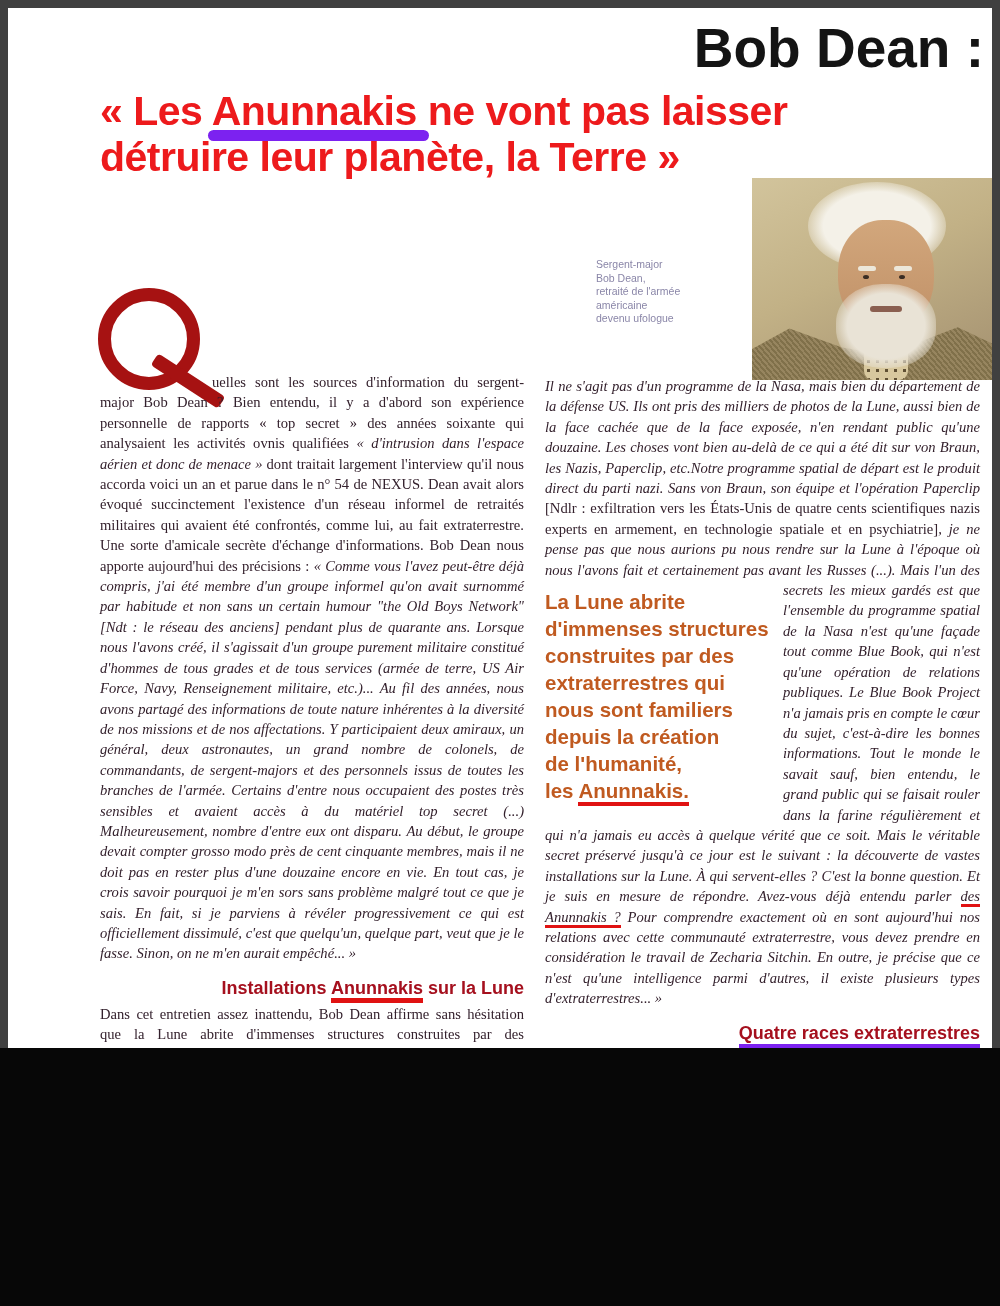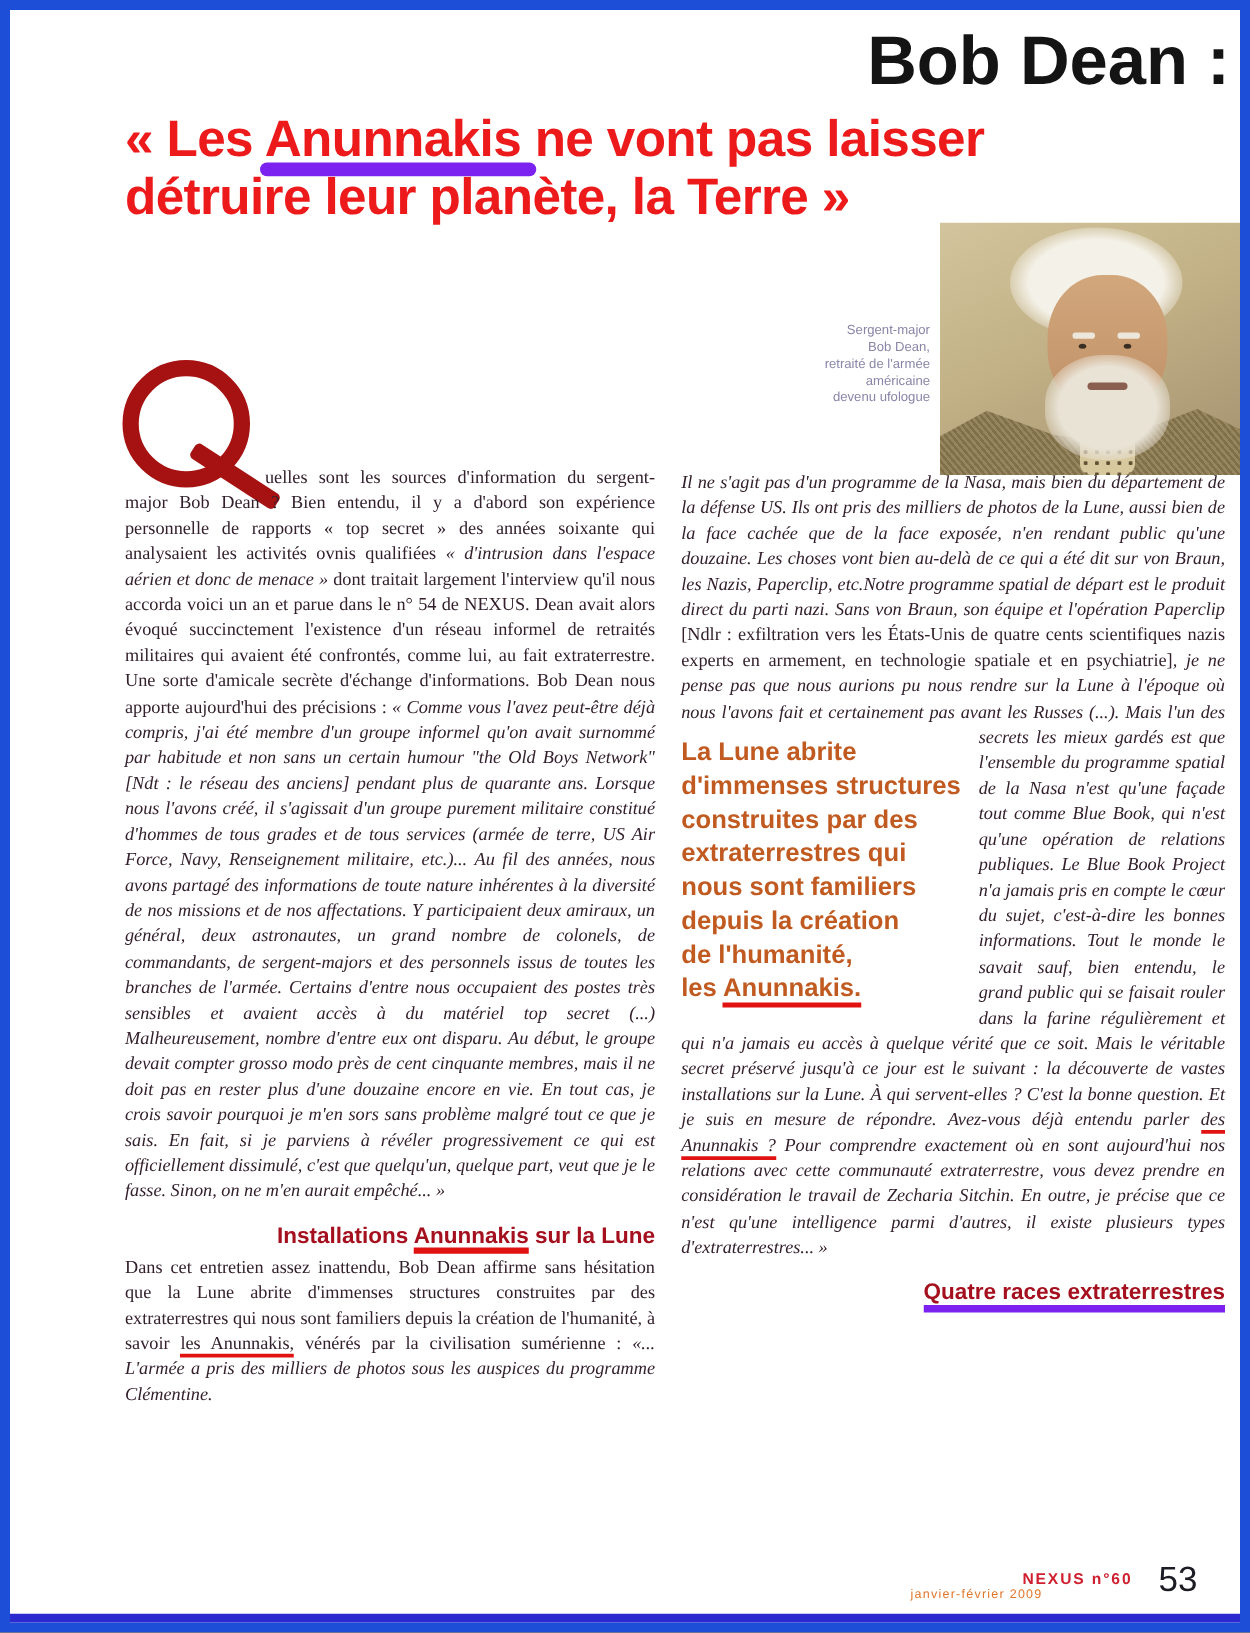--- a/index.html
+++ b/index.html
@@ -1,17 +1,17 @@
 <!DOCTYPE html>
 <html><head>
 <meta charset="utf-8">
 <style>
   html,body{margin:0;padding:0;}
   body{background:#070707;font-family:"Liberation Serif",serif;}
-  .frame{position:relative;width:1000px;height:1306px;background:#1d4ed8;overflow:hidden;}
+  .frame{position:relative;width:1000px;height:1048px;background:#404040;overflow:hidden;}
   .page{position:absolute;left:8px;top:8px;width:984px;height:1290px;background:#ffffff;
         box-sizing:border-box;border-bottom:7px solid #2a2ace;overflow:hidden;}
 
   
   .main-title{position:absolute;top:8px;right:8px;font-family:"Liberation Sans",sans-serif;
         font-weight:800;font-size:55px;letter-spacing:0px;color:#141414;}
   .headline{position:absolute;left:92px;top:80px;width:860px;font-family:"Liberation Sans",sans-serif;
         font-weight:800;font-size:41px;line-height:46px;color:#ed1a1c;letter-spacing:-0.5px;}
   .hl{position:relative;}
   .hl::after{content:"";position:absolute;left:-4px;right:-12px;bottom:-7px;height:11px;
@@ -33,21 +33,21 @@
   .ph-face{left:86px;top:42px;width:96px;height:110px;border-radius:46%;
         background:linear-gradient(#d2a77c,#c09067);}
   .ph-brow1{left:106px;top:88px;width:18px;height:5px;background:#ece7da;border-radius:3px;}
   .ph-brow2{left:142px;top:88px;width:18px;height:5px;background:#ece7da;border-radius:3px;}
   .ph-eye1{left:111px;top:97px;width:6px;height:4px;background:#3a2d24;border-radius:50%;}
   .ph-eye2{left:147px;top:97px;width:6px;height:4px;background:#3a2d24;border-radius:50%;}
   .ph-beard{left:84px;top:106px;width:100px;height:84px;border-radius:46%;
         background:radial-gradient(#e9e3d6 55%,rgba(233,227,214,0.15) 80%);}
   .ph-mouth{left:118px;top:128px;width:32px;height:6px;background:#8a5f50;border-radius:4px;}
 
-  .caption{position:absolute;left:588px;top:250px;width:148px;text-align:right;
+  .caption{position:absolute;left:588px;top:250px;width:148px;text-align:left;
         font-family:"Liberation Sans",sans-serif;font-size:10.5px;line-height:13.5px;color:#8a86a8;}
 
   
   .dropcap{position:absolute;left:90px;top:280px;width:130px;height:135px;}
   .q-ring{position:absolute;left:0;top:0;width:76px;height:76px;border:13px solid #a61212;border-radius:50%;}
   .q-tail{position:absolute;left:50px;top:86px;width:80px;height:14px;background:#a61212;
         border-radius:4px;transform:rotate(33deg);}
 
   
   .col{position:absolute;font-size:14.6px;line-height:20.4px;color:#33202c;text-align:justify;}

